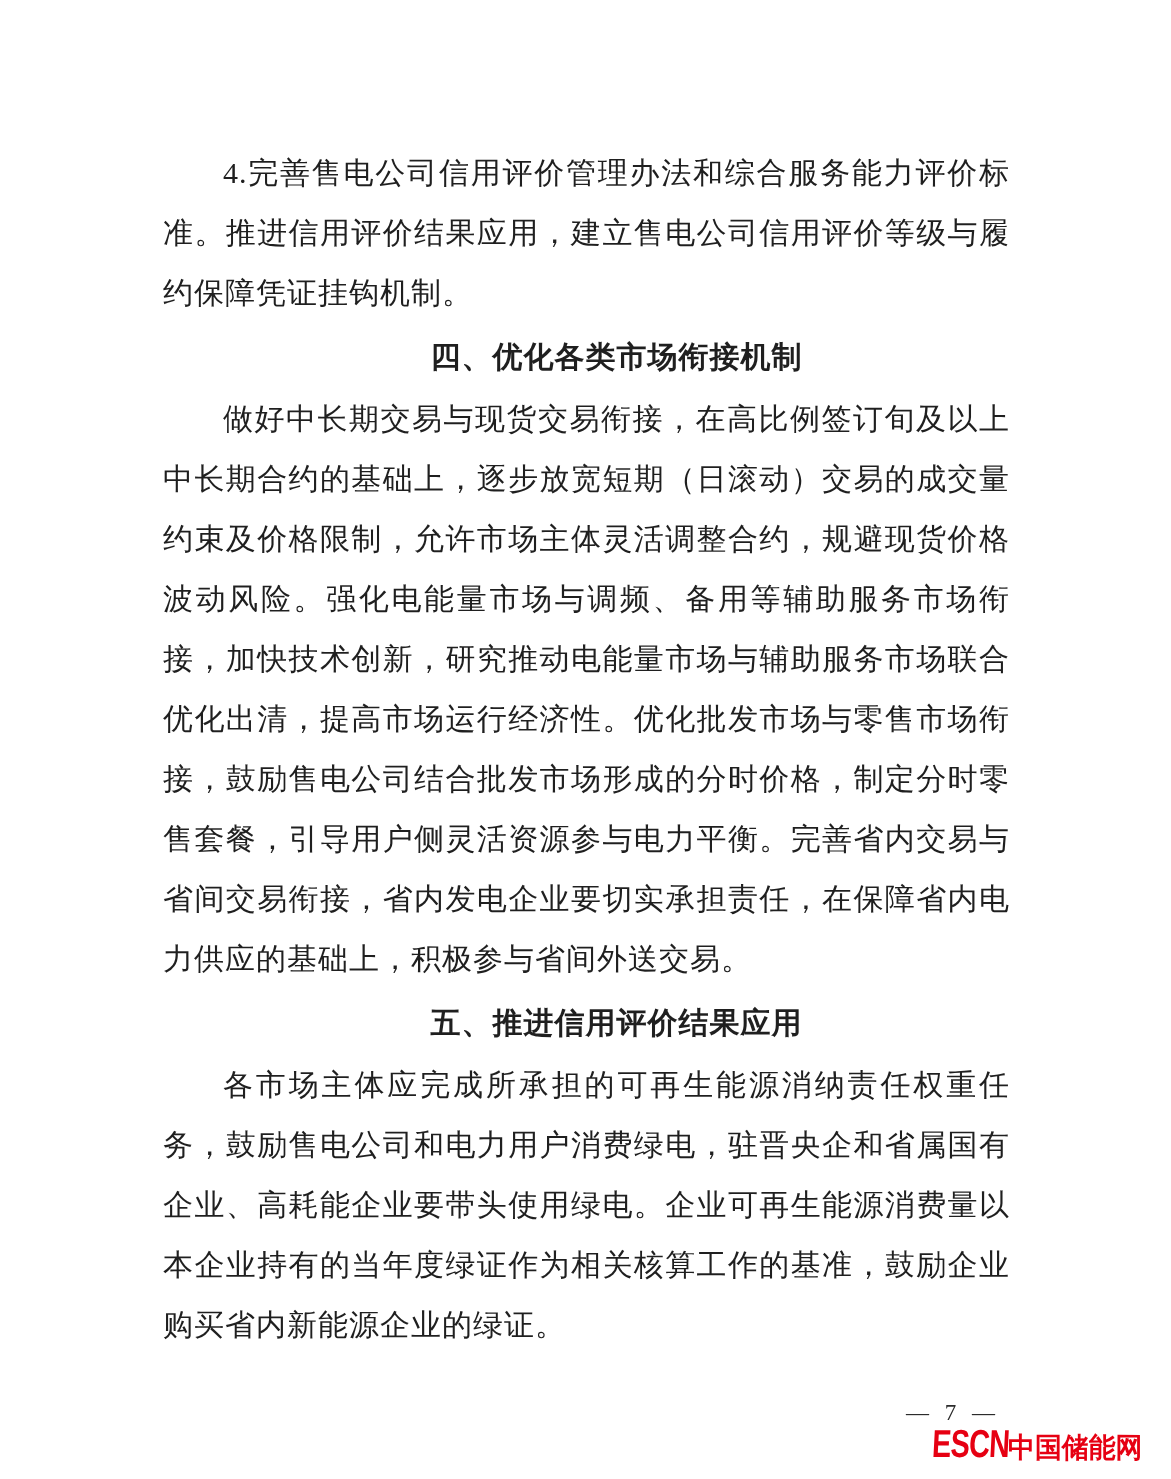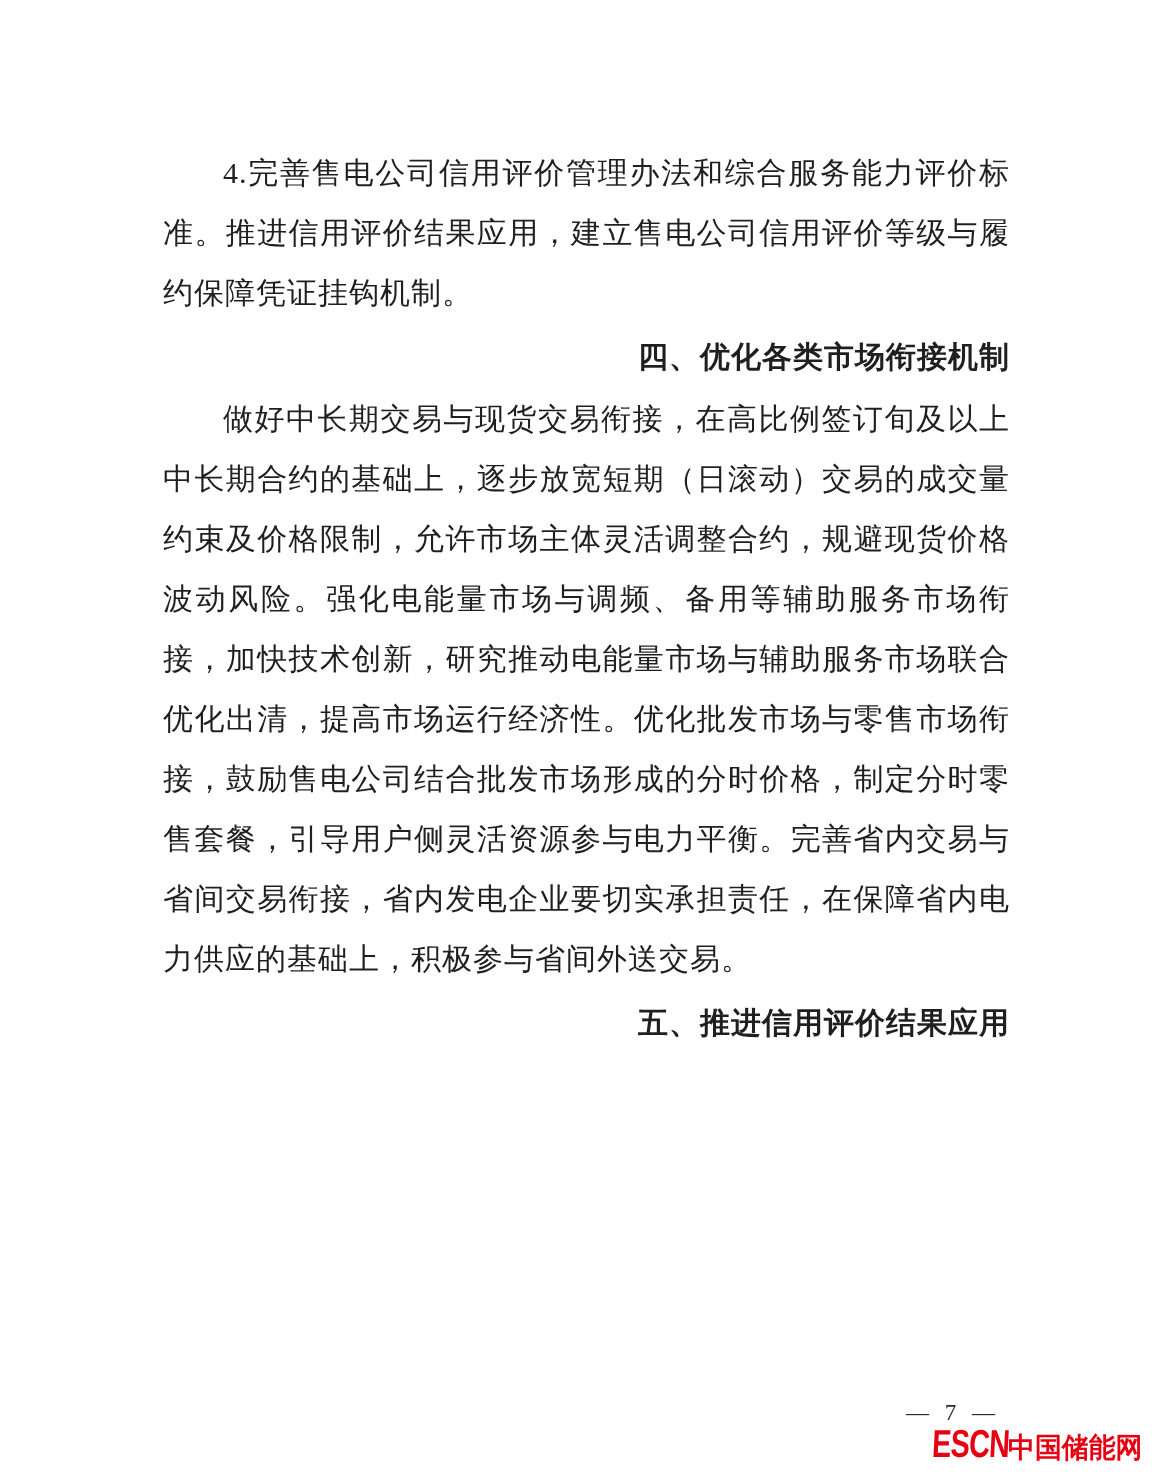--- a/index.html
+++ b/index.html
@@ -31,21 +31,21 @@
     text-justify:inter-ideograph;
     letter-spacing:1px;
   }
   .doc p.body{
     text-indent:2em;
   }
   .doc p.heading{
     font-family:Liberation Serif, serif;
     font-weight:700;
     text-indent:2em;
-    text-align:right;
+    text-align:center;
     letter-spacing:1px;
     margin:4px 0 2px 0;
   }
   .page-number{
     position:absolute;
     top:1400px;
     right:171px;
     font-size:23px;
     line-height:26px;
     letter-spacing:5px;
@@ -86,20 +86,21 @@
 </head>
 <body>
 
 <div class="page">
 
   <main class="doc" id="doc">
       <p class="body">4.完善售电公司信用评价管理办法和综合服务能力评价标准。推进信用评价结果应用，建立售电公司信用评价等级与履约保障凭证挂钩机制。</p>
       <p class="heading">四、优化各类市场衔接机制</p>
       <p class="body">做好中长期交易与现货交易衔接，在高比例签订旬及以上中长期合约的基础上，逐步放宽短期（日滚动）交易的成交量约束及价格限制，允许市场主体灵活调整合约，规避现货价格波动风险。强化电能量市场与调频、备用等辅助服务市场衔接，加快技术创新，研究推动电能量市场与辅助服务市场联合优化出清，提高市场运行经济性。优化批发市场与零售市场衔接，鼓励售电公司结合批发市场形成的分时价格，制定分时零售套餐，引导用户侧灵活资源参与电力平衡。完善省内交易与省间交易衔接，省内发电企业要切实承担责任，在保障省内电力供应的基础上，积极参与省间外送交易。</p>
       <p class="heading">五、推进信用评价结果应用</p>
+      <p class="body">各市场主体应完成所承担的可再生能源消纳责任权重任务，鼓励售电公司和电力用户消费绿电，驻晋央企和省属国有企业、高耗能企业要带头使用绿电。企业可再生能源消费量以本企业持有的当年度绿证作为相关核算工作的基准，鼓励企业购买省内新能源企业的绿证。</p>
     </main>
 
   <div class="page-number">— 7 —</div>
 
   <div class="logo">
     <span class="logo-latin">ESCN</span>
     <span class="logo-cn">中国储能网</span>
   </div>
 
 </div>

